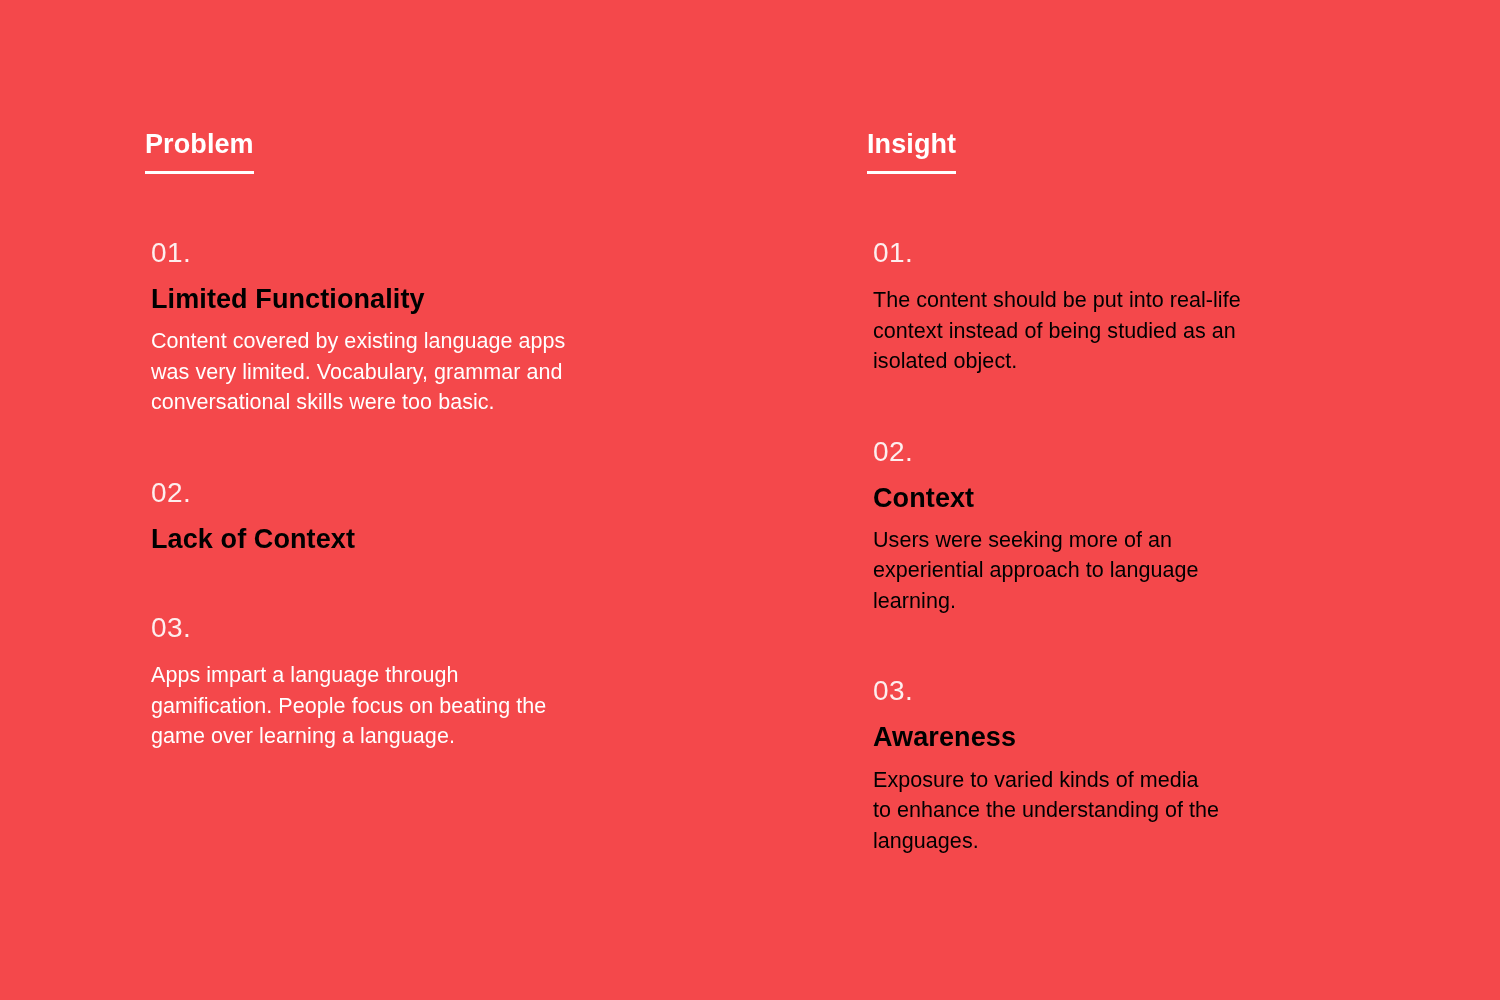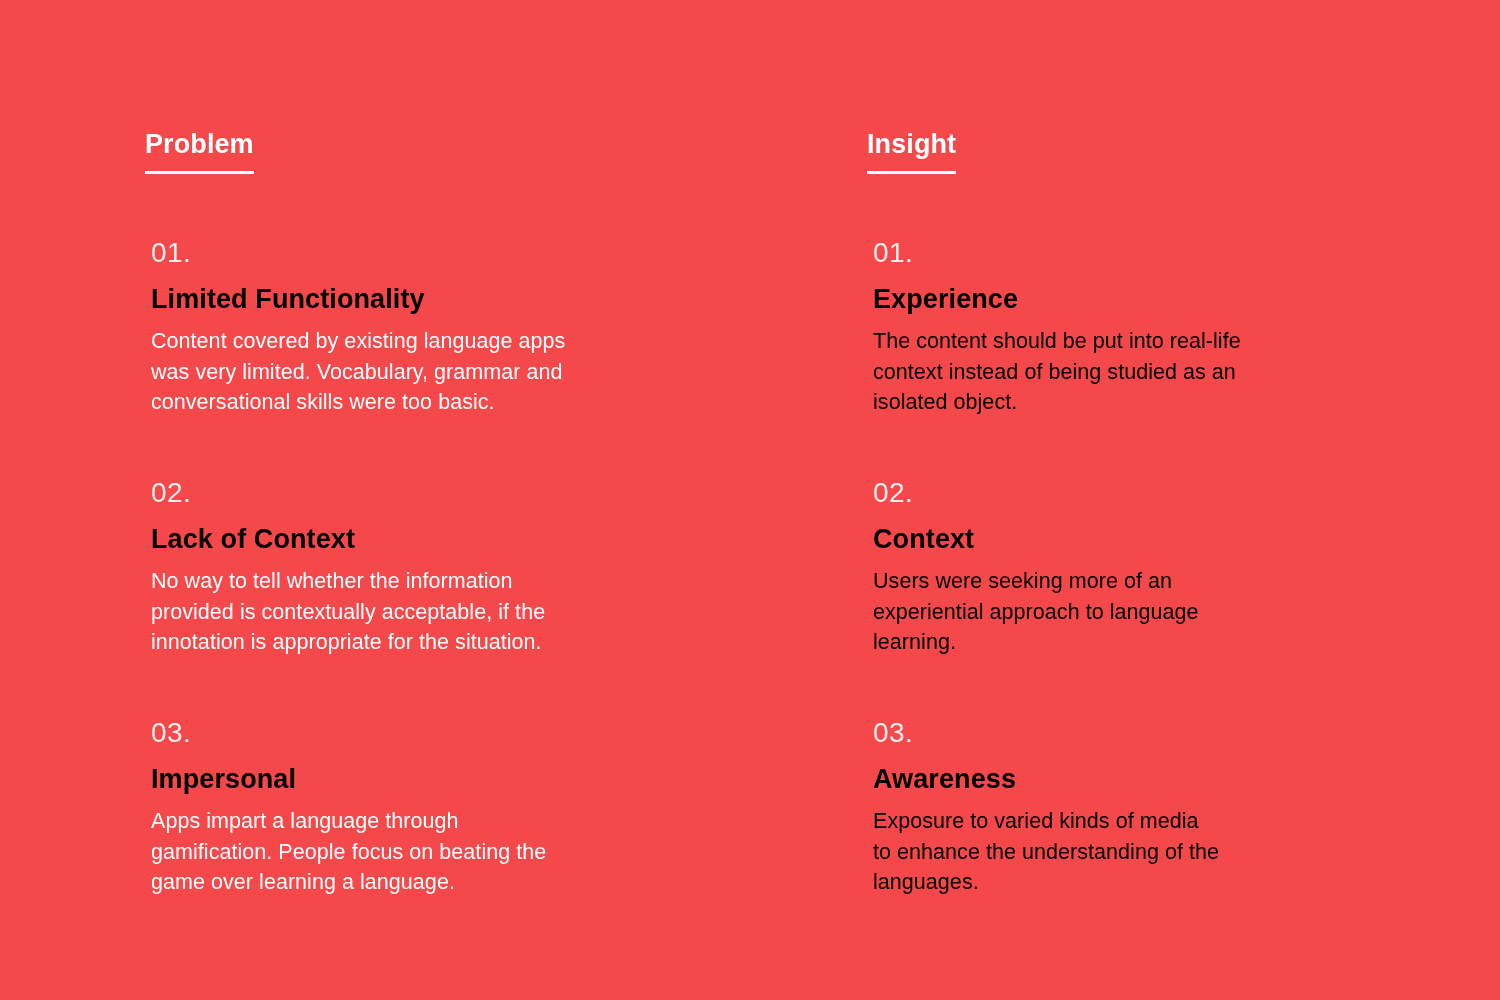--- a/index.html
+++ b/index.html
@@ -106,44 +106,39 @@
           <div class="block-number">01.</div>
           <h3 class="block-title">Limited Functionality</h3>
           <p class="block-body">Content covered by existing language apps
 was very limited. Vocabulary, grammar and
 conversational skills were too basic.</p>
         </article>
 
         <article class="block">
           <div class="block-number">02.</div>
           <h3 class="block-title">Lack of Context</h3>
-          <p class="block-body">No way to tell whether the information
-provided is contextually acceptable, if the
-innotation is appropriate for the situation.</p>
         </article>
 
         <article class="block">
           <div class="block-number">03.</div>
-          <h3 class="block-title">Impersonal</h3>
           <p class="block-body">Apps impart a language through
 gamification. People focus on beating the
 game over learning a language.</p>
         </article>
 
       </div>
     </section>
 
     <section class="column column-insight">
       <h2 class="column-heading">Insight</h2>
 
       <div class="blocks">
 
         <article class="block">
           <div class="block-number">01.</div>
-          <h3 class="block-title">Experience</h3>
           <p class="block-body">The content should be put into real-life
 context instead of being studied as an
 isolated object.</p>
         </article>
 
         <article class="block">
           <div class="block-number">02.</div>
           <h3 class="block-title">Context</h3>
           <p class="block-body">Users were seeking more of an
 experiential approach to language

